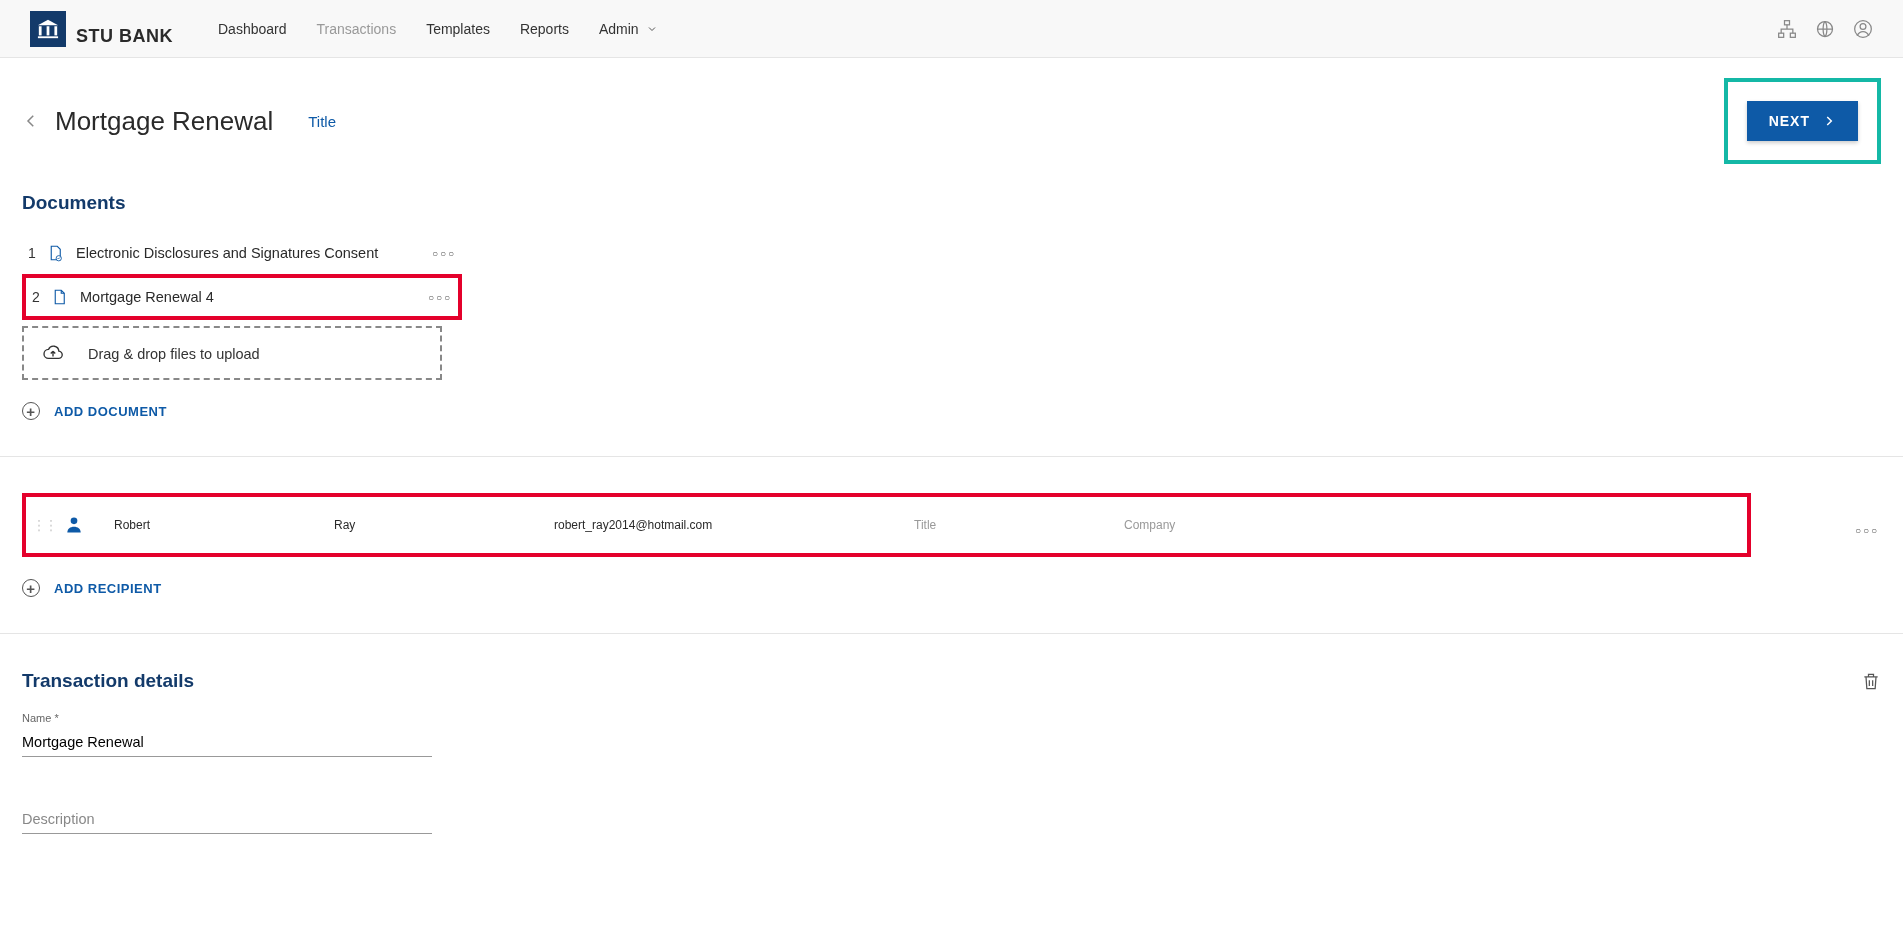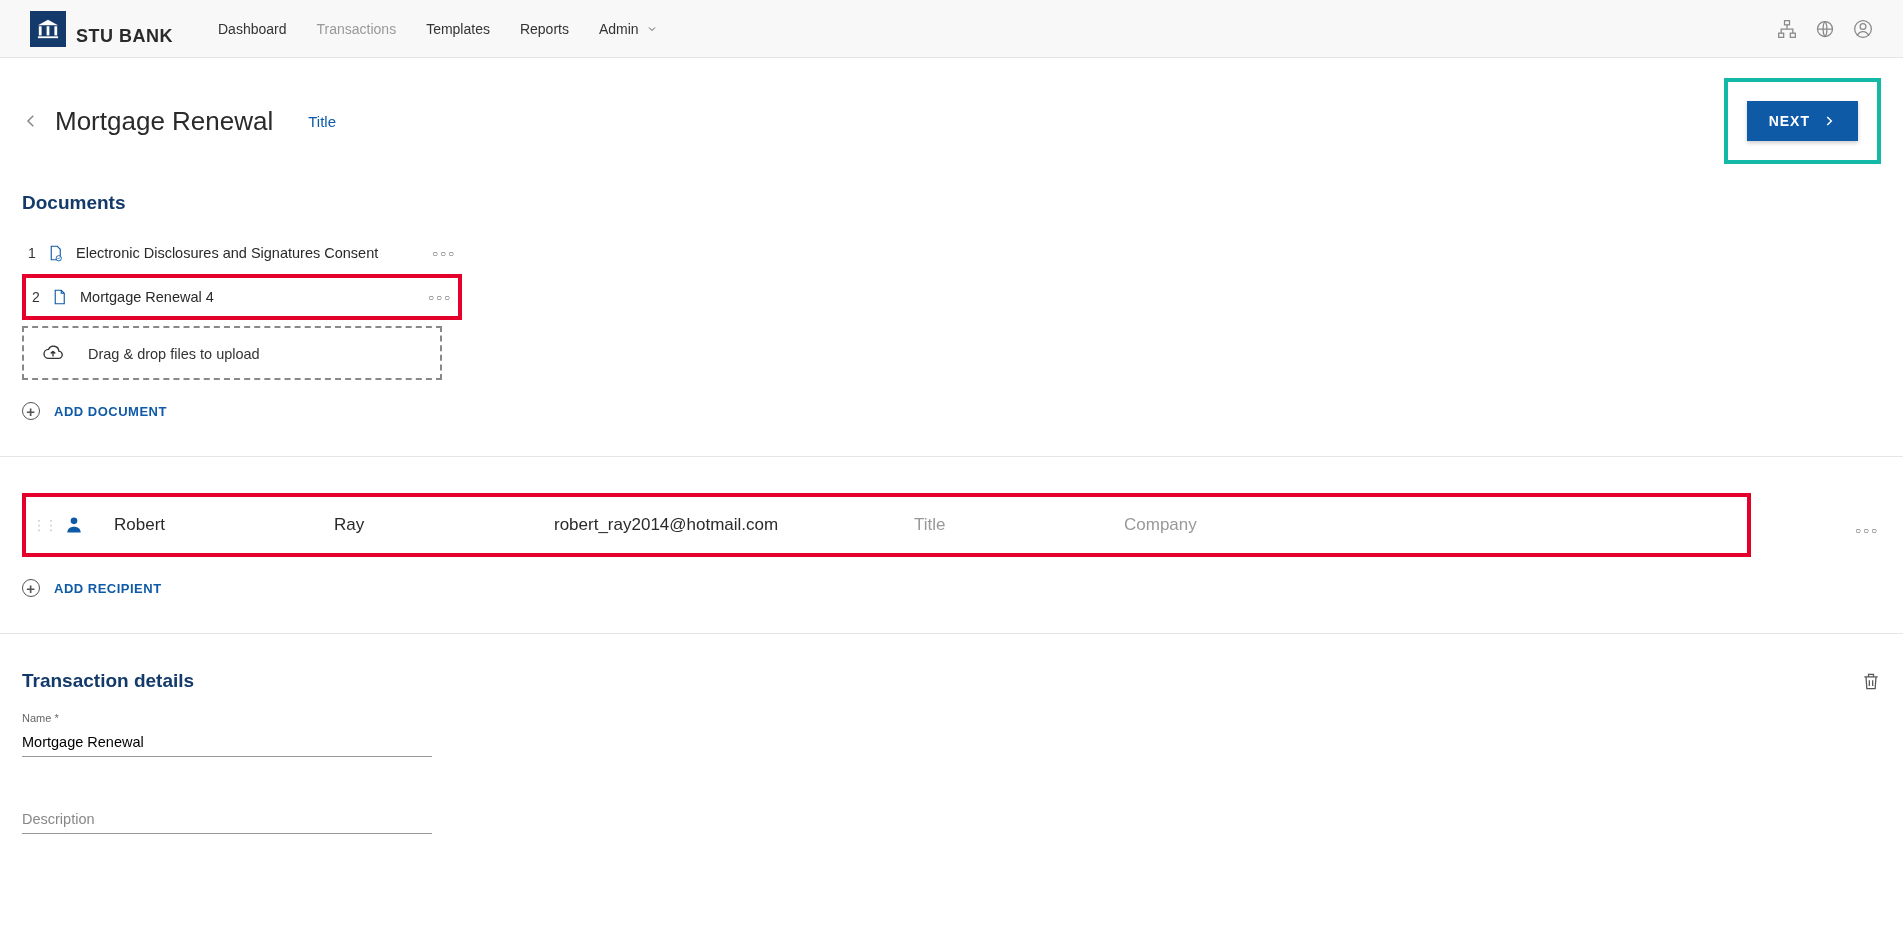--- a/index.html
+++ b/index.html
@@ -32,21 +32,21 @@
 .dropzone{border:2px dashed #888;padding:16px 18px;display:flex;align-items:flex-end;gap:24px;width:420px;margin-top:6px}
 .dropzone-text{color:#333;font-size:14.5px}
 .add-link{display:flex;align-items:center;gap:14px;color:#0e5aa7;font-size:13px;font-weight:600;letter-spacing:0.5px;margin-top:22px;cursor:pointer}
 .add-icon{width:18px;height:18px;border:1.5px solid #555;border-radius:50%;display:flex;align-items:center;justify-content:center;color:#555;font-size:15px}
 .divider{border-top:1px solid #e5e5e5;margin:36px -22px}
 .recipients-section{position:relative}
 .recipient-row-wrap{border:4px solid #e4002b;padding:18px 10px 18px 6px;margin-right:130px}
 .recipient-row{display:flex;align-items:center;gap:20px}
 .drag-handle{width:12px;color:#ccc;font-size:14px;cursor:move;letter-spacing:-2px}
 .person-icon{width:20px;height:20px;color:#0e5aa7}
-.r-field{font-size:17px;color:#2a2a2a}
+.r-field{font-size:12px;color:#2a2a2a}
 .r-field.placeholder{color:#999}
 .r-first{width:200px;margin-left:10px}
 .r-last{width:200px}
 .r-email{width:340px}
 .r-title{width:190px}
 .r-company{width:180px}
 .recipient-more{position:absolute;right:2px;top:32px;color:#555;cursor:pointer;font-weight:bold;letter-spacing:2px;font-size:10px}
 .details-section{margin-top:6px;position:relative}
 .trash{position:absolute;right:0;top:0;color:#555;cursor:pointer}
 .form-field{width:410px;margin-top:18px;position:relative}

